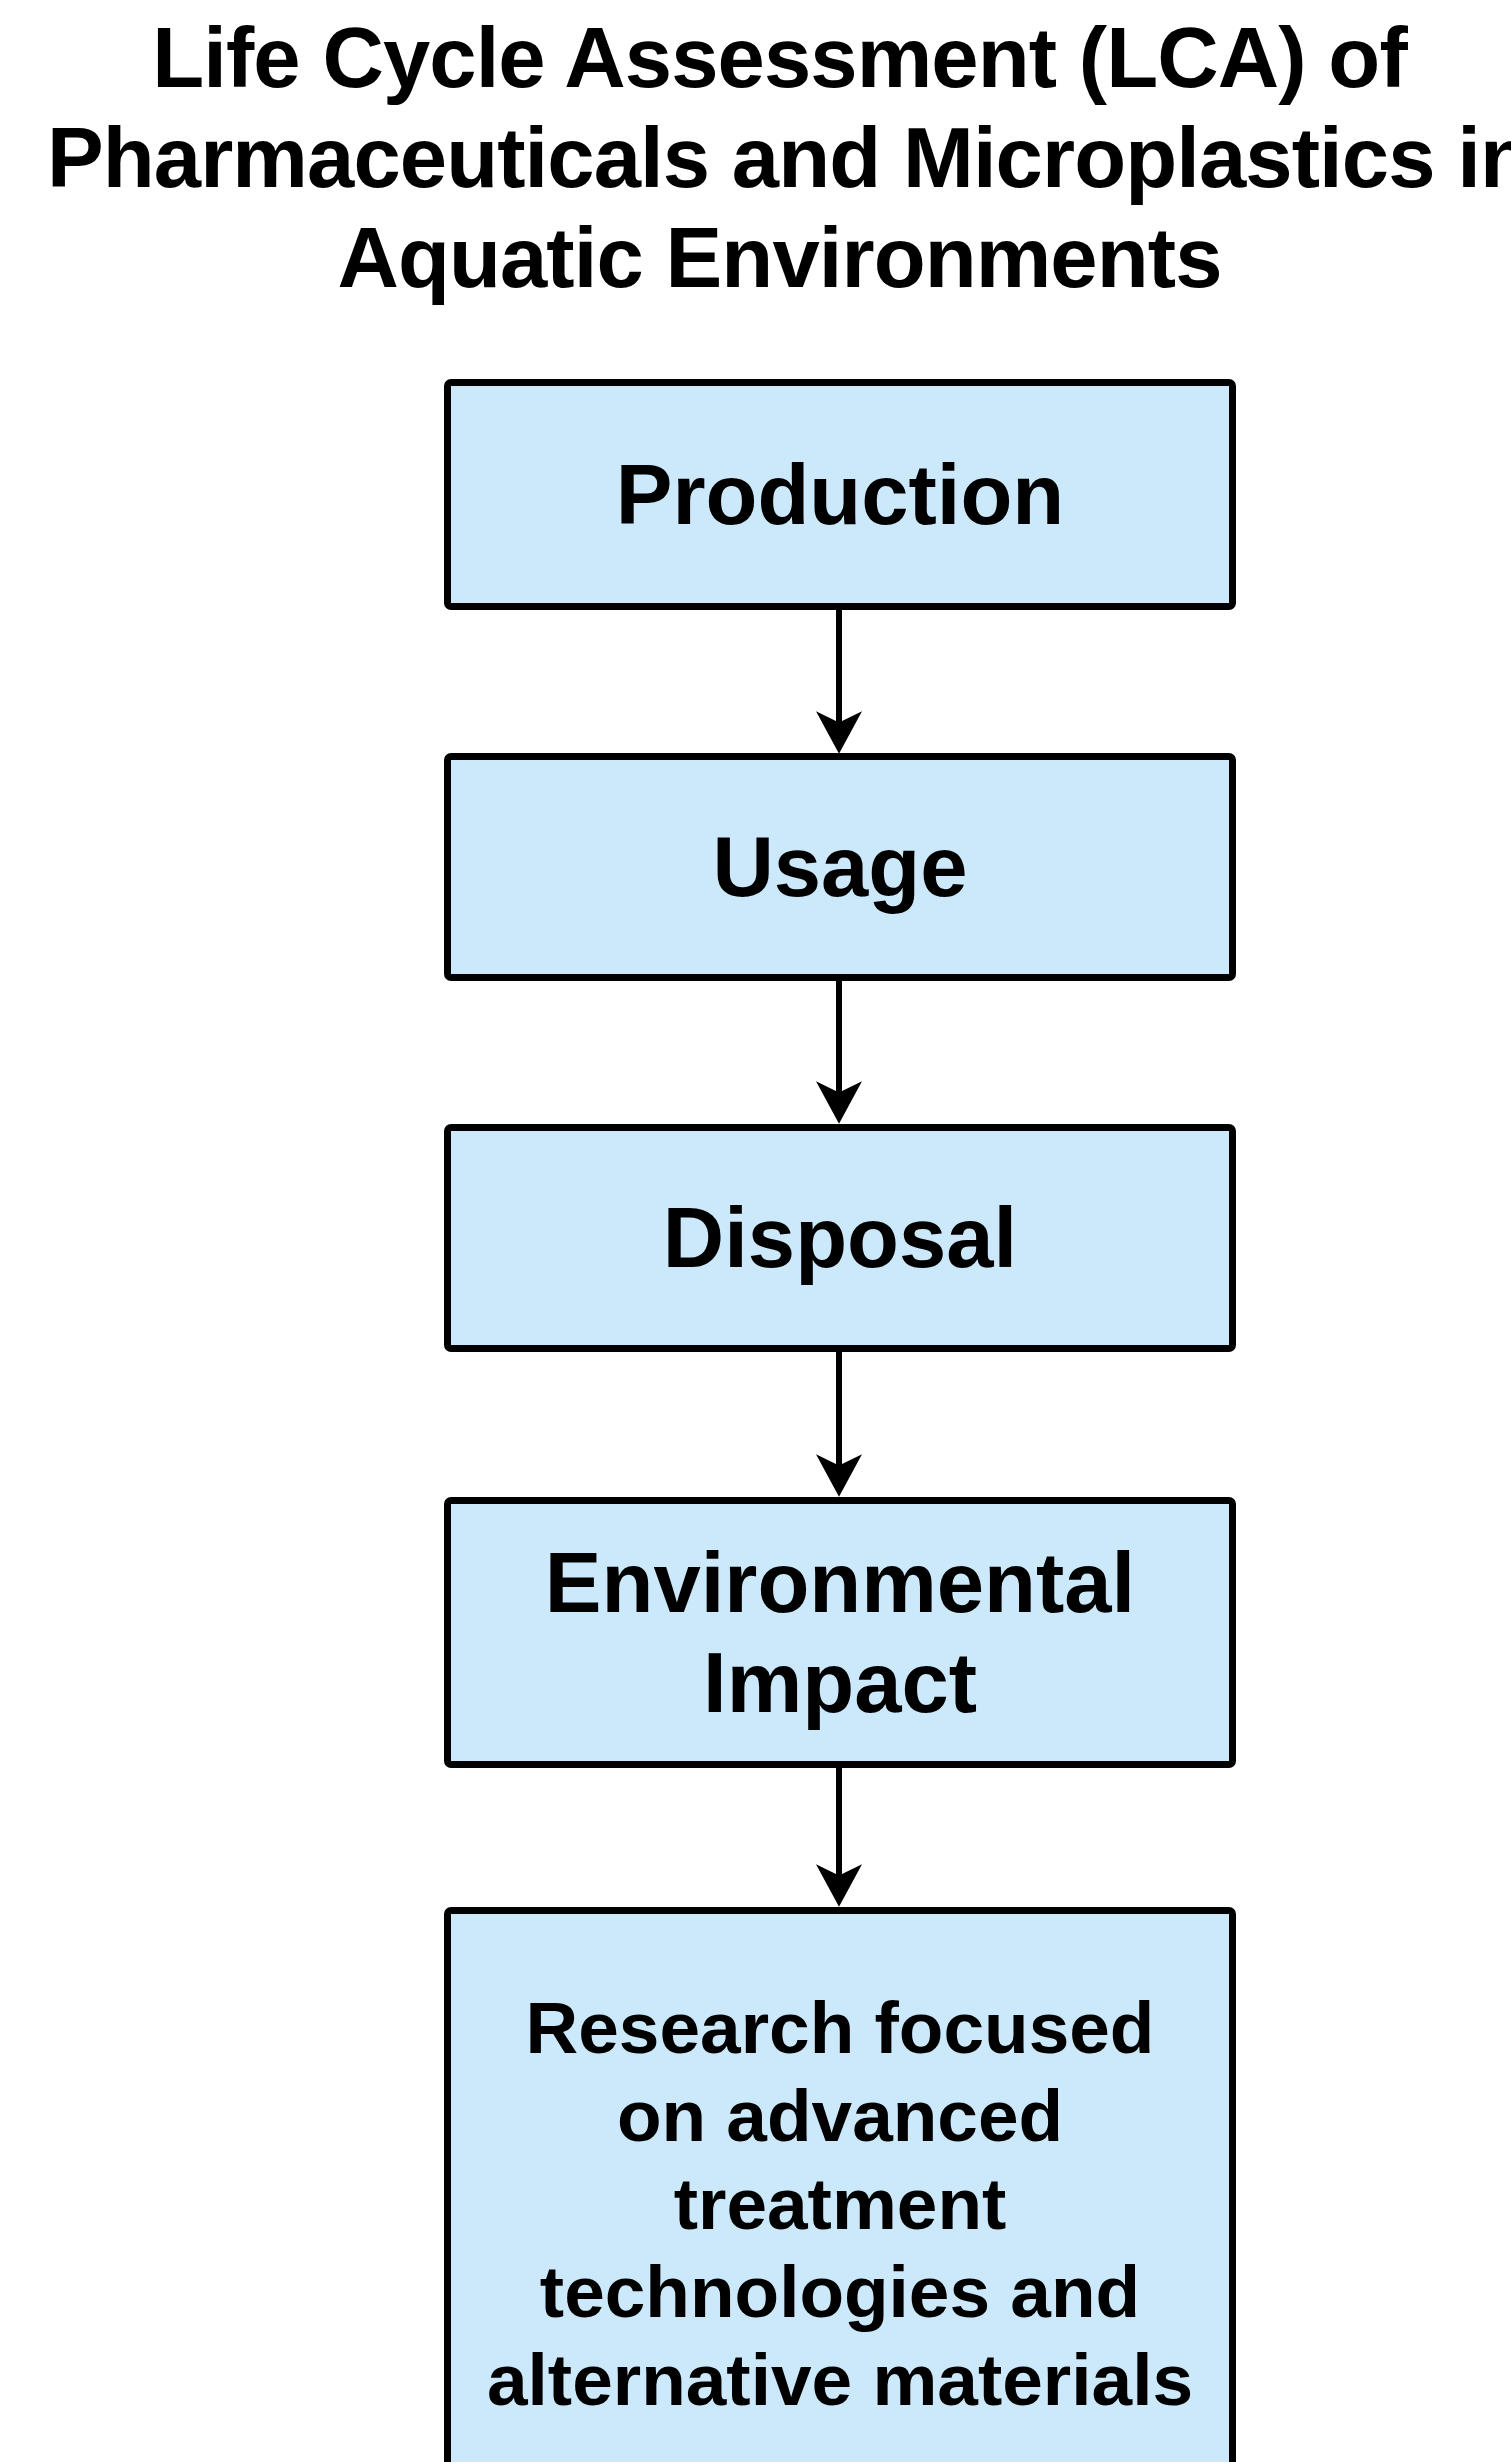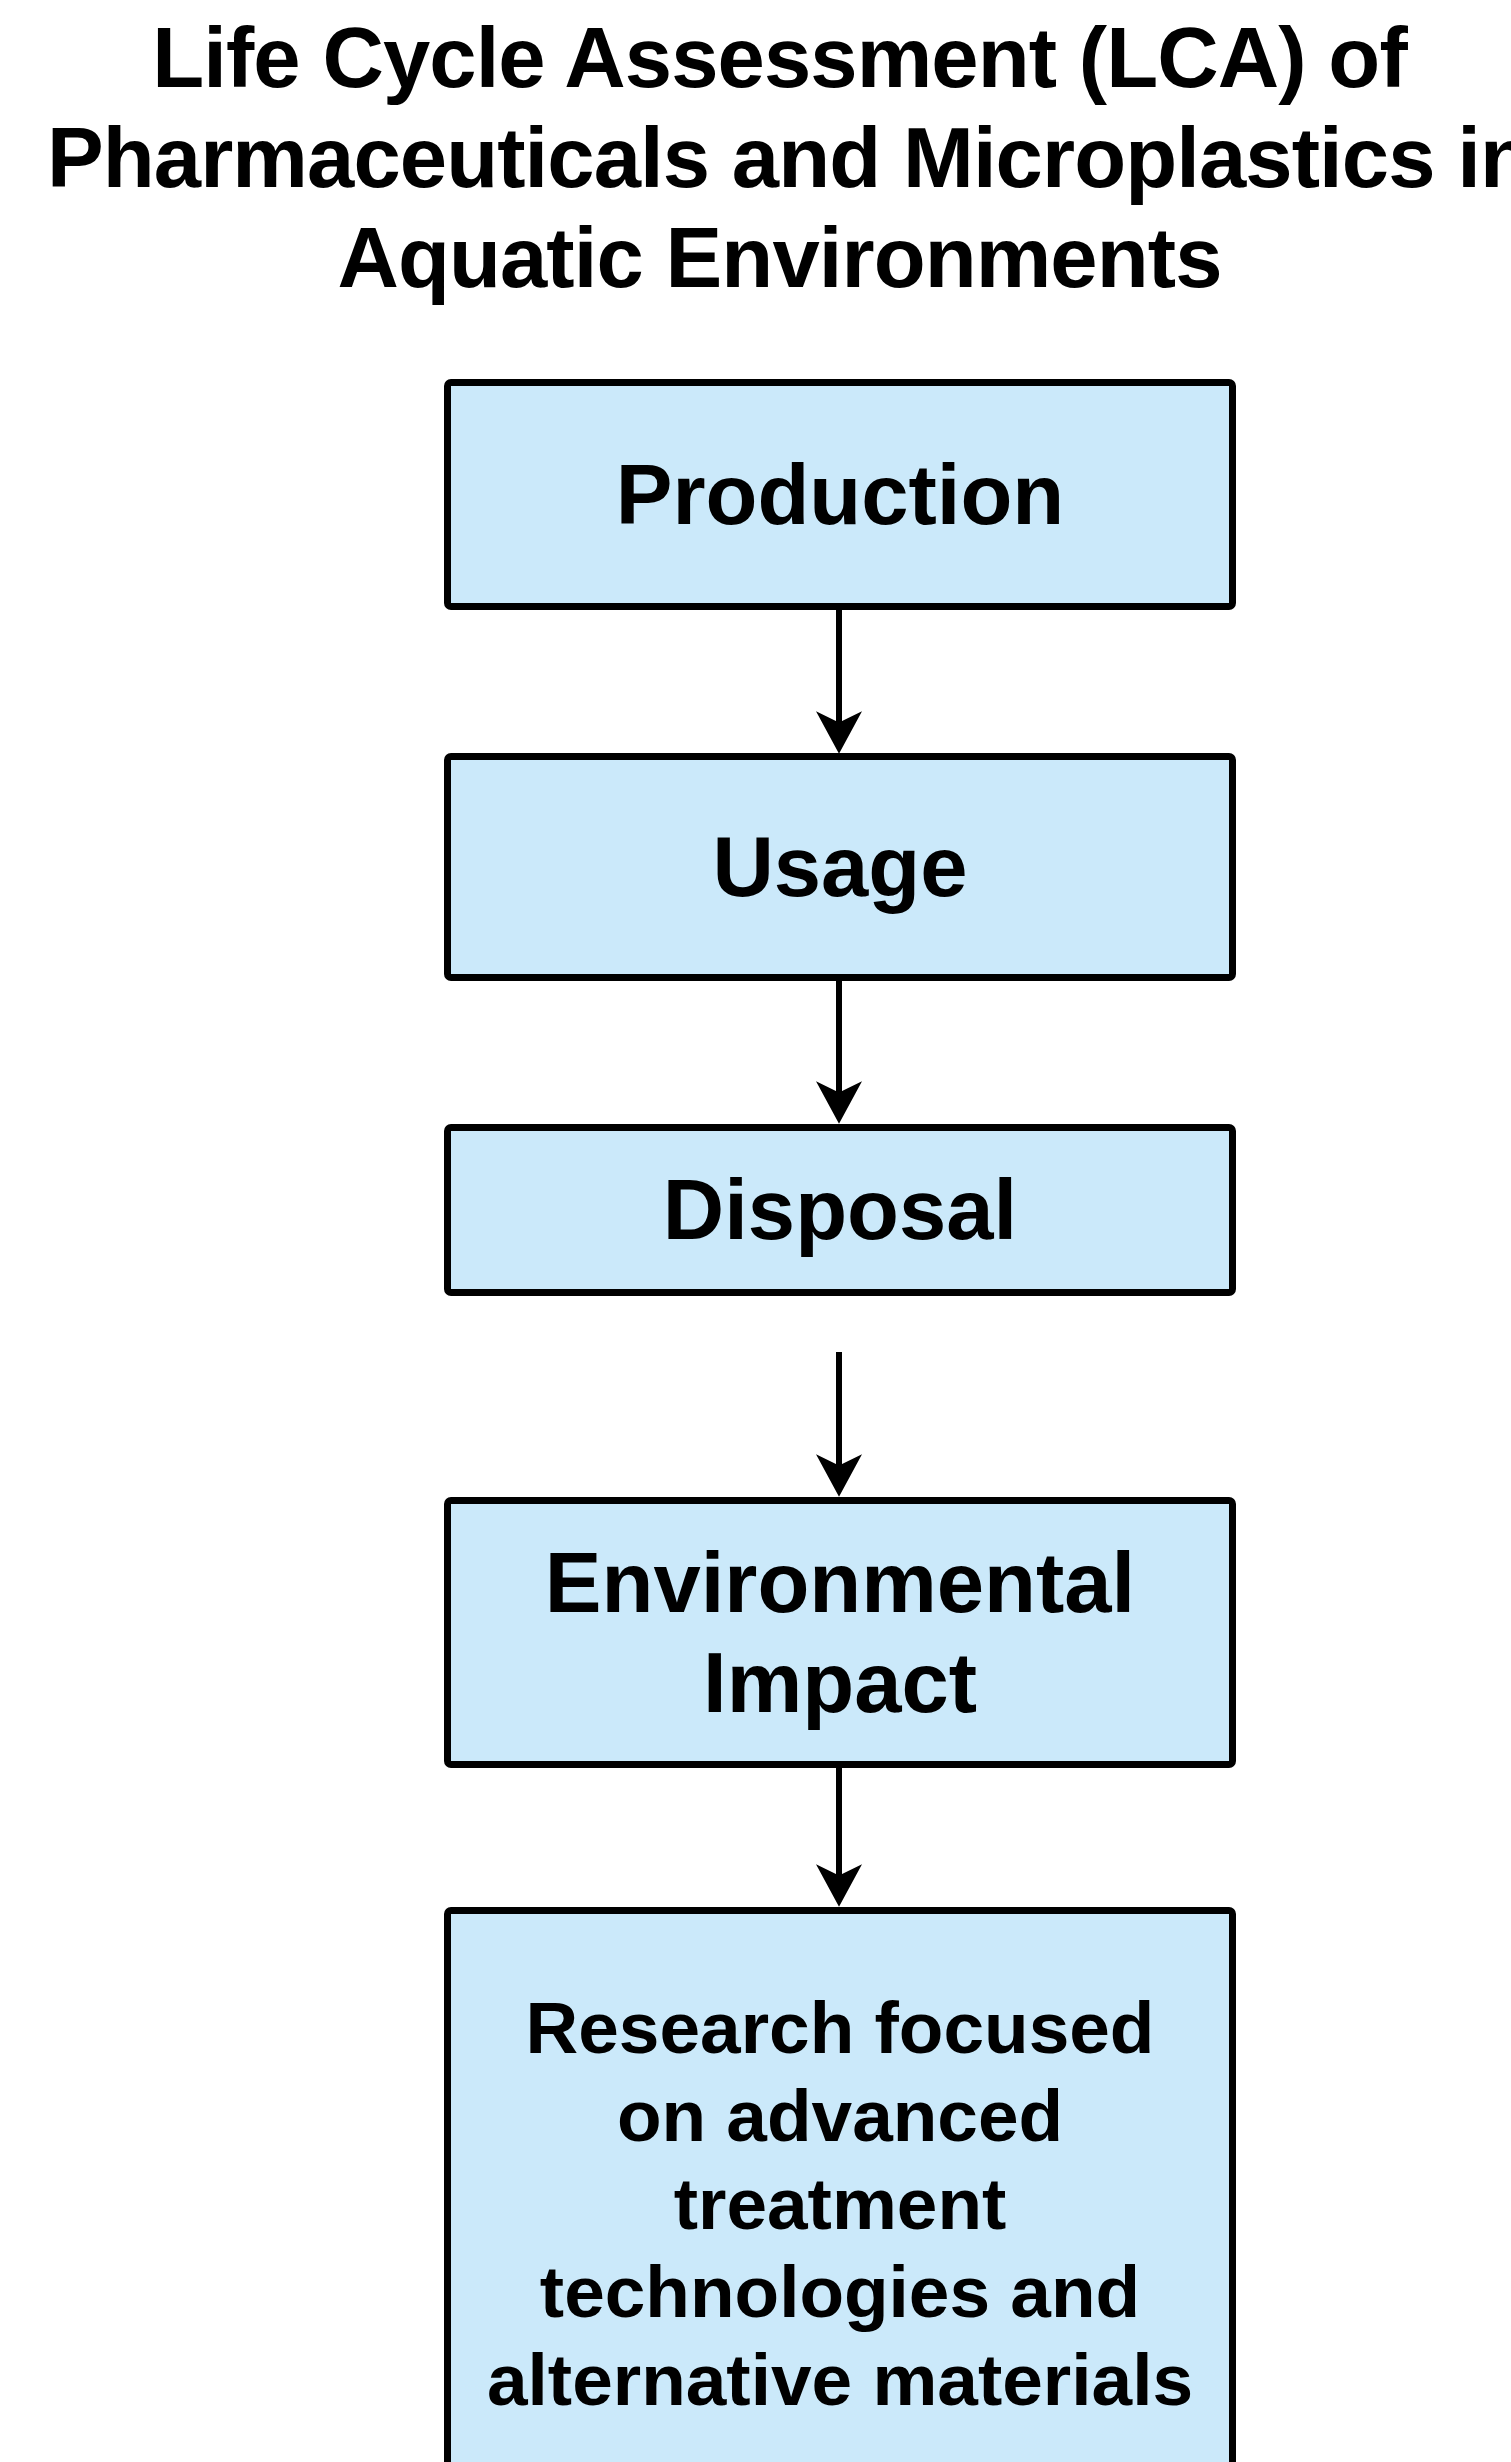--- a/index.html
+++ b/index.html
@@ -46,21 +46,21 @@
     display: block;
     text-align: center;
     font-weight: bold;
     font-size: 85px;
     line-height: 100px;
     color: var(--text, #000000);
     white-space: pre;
   }
   .n1 { top: 379px;  height: 231px; }
   .n2 { top: 753px;  height: 228px; }
-  .n3 { top: 1124px; height: 172px; }
+  .n3 { top: 1124px; height: 228px; }
   .n4 { top: 1497px; height: 271px; }
   .n5 { top: 1907px; height: 594px; }
   .n5 .node-label {
     font-size: 73px;
     line-height: 88px;
   }
   .arrow {
     position: absolute;
     left: 816px;   
     width: 46px;

